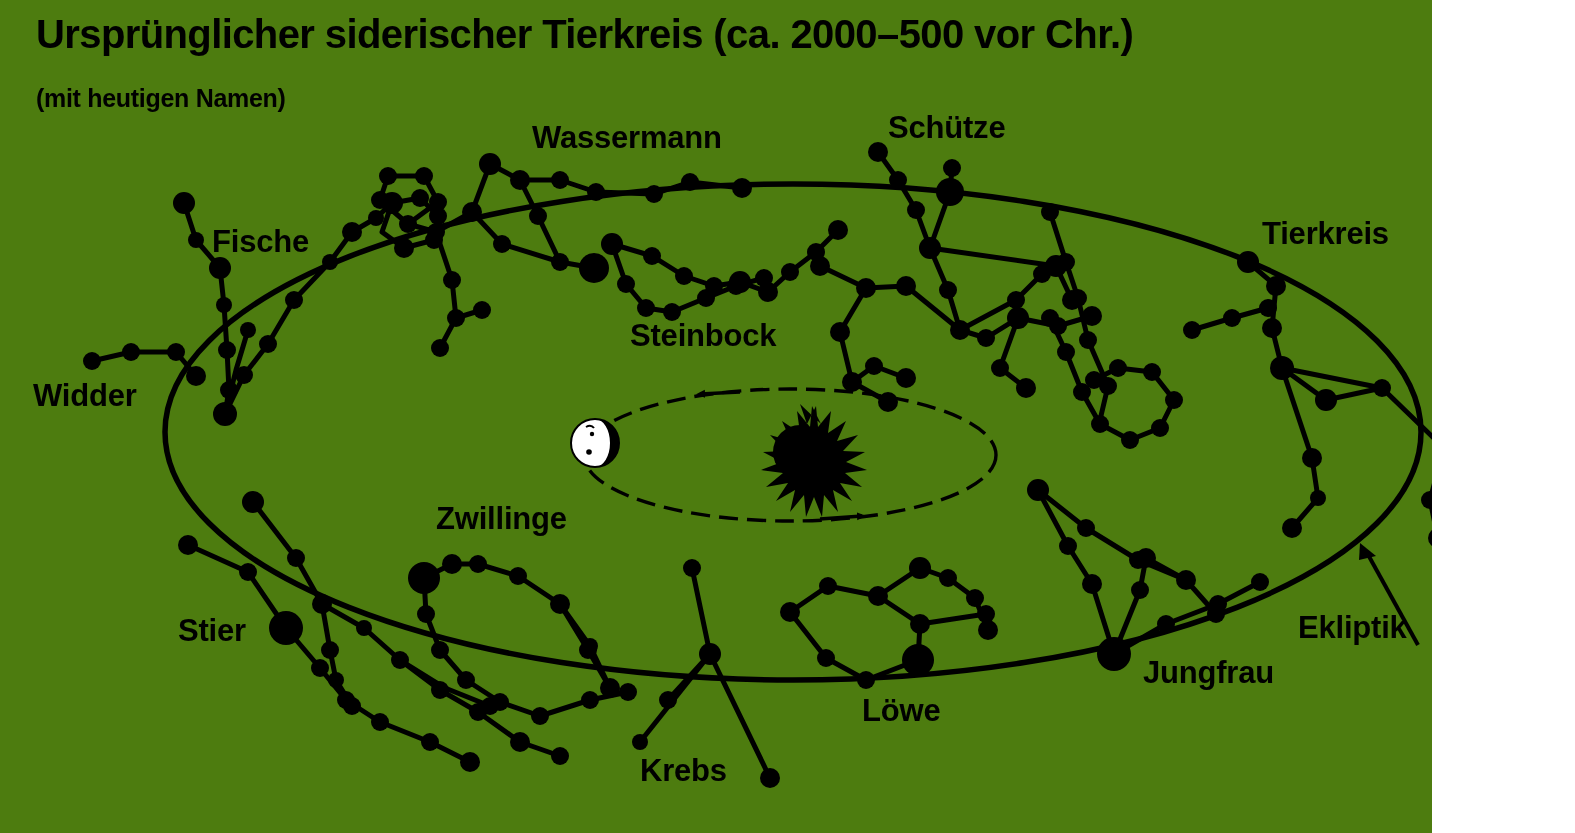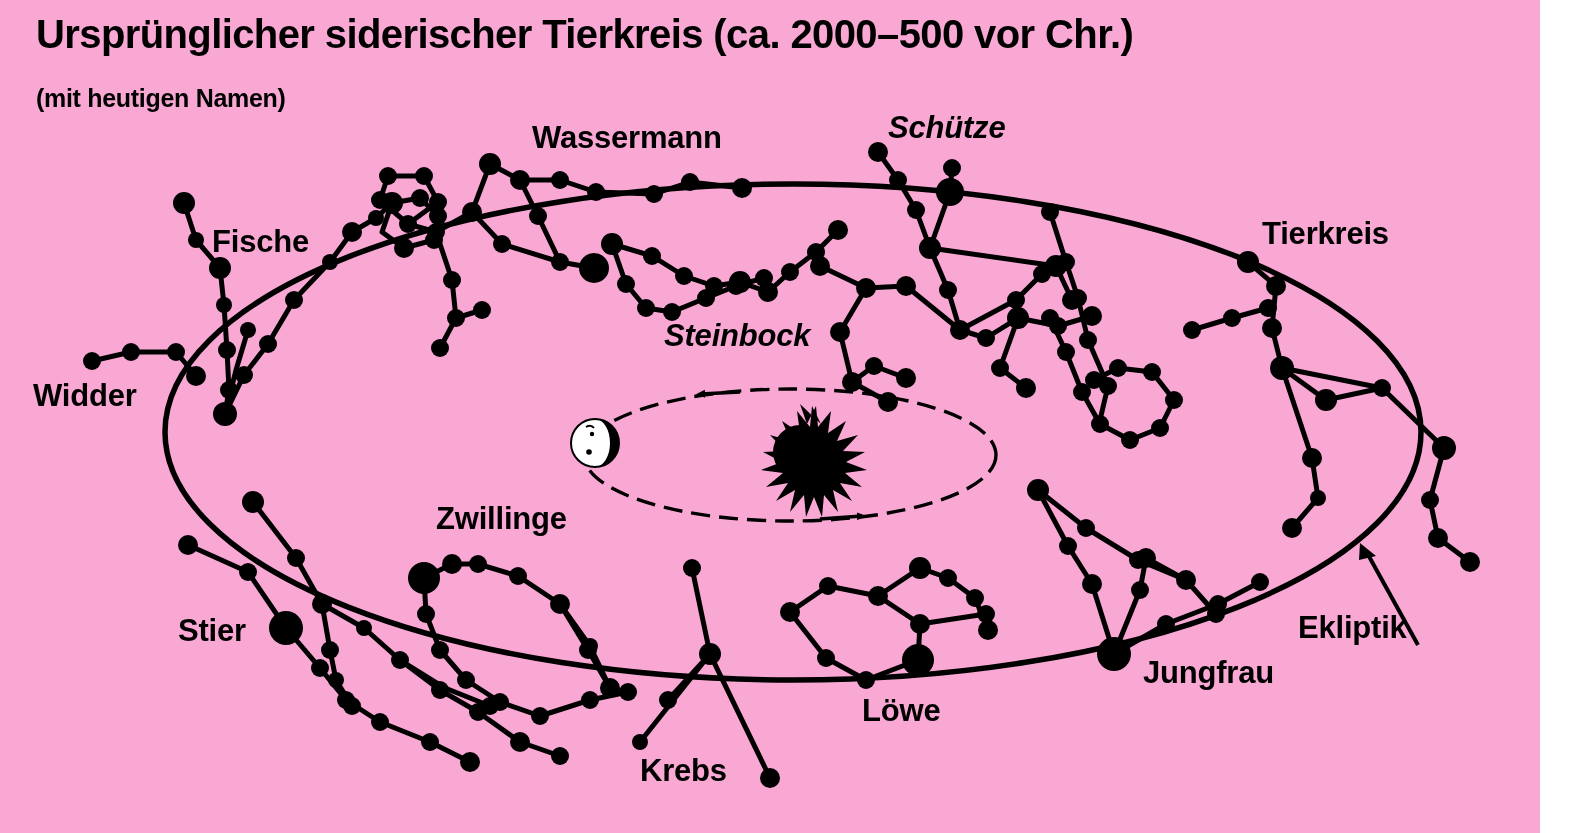--- a/index.html
+++ b/index.html
@@ -2,23 +2,23 @@
 <html><head>
 <meta charset="utf-8">
 <style>
   html, body {
     margin: 0;
     padding: 0;
     background: #ffffff;
   }
   #page {
     position: relative;
-    width: 1540px;
+    width: 1432px;
     height: 833px;
-    background: #f9a8d4;
+    background: #4d7c0f;
     overflow: hidden;
     font-family: "Liberation Sans", sans-serif;
   }
   #diagram-svg {
     position: absolute;
     left: 0;
     top: 0;
     width: 1575px;
     height: 833px;
   }
@@ -371,22 +371,22 @@
       <circle cx="1108" cy="386" r="9"></circle>
     </g>
   </svg>
 
   <div class="title-main">Ursprünglicher siderischer Tierkreis (ca. 2000–500 vor Chr.)</div>
   <div class="title-sub">(mit heutigen Namen)</div>
 
   <div class="cname" style="left:33px;  top:380px;">Widder</div>
   <div class="cname" style="left:212px; top:215px;margin-top:11px;">Fische</div>
   <div class="cname" style="left:532px; top:122px;">Wassermann</div>
-  <div class="cname" style="left:664px; top:320px;font-style:italic;">Steinbock</div>
-  <div class="cname" style="left:888px; top:112px;font-style:italic;">Schütze</div>
+  <div class="cname" style="left:630px; top:320px;">Steinbock</div>
+  <div class="cname" style="left:888px; top:112px;">Schütze</div>
   <div class="cname" style="left:1262px;top:218px;">Tierkreis</div>
   <div class="cname" style="left:1143px;top:657px;">Jungfrau</div>
   <div class="cname" style="left:862px; top:695px;">Löwe</div>
   <div class="cname" style="left:640px; top:755px;">Krebs</div>
   <div class="cname" style="left:396px; top:503px;margin-left:40px;">Zwillinge</div>
   <div class="cname" style="left:178px; top:615px;">Stier</div>
 
   <div class="cname" style="left:1298px;top:612px;">Ekliptik</div>
 
 

